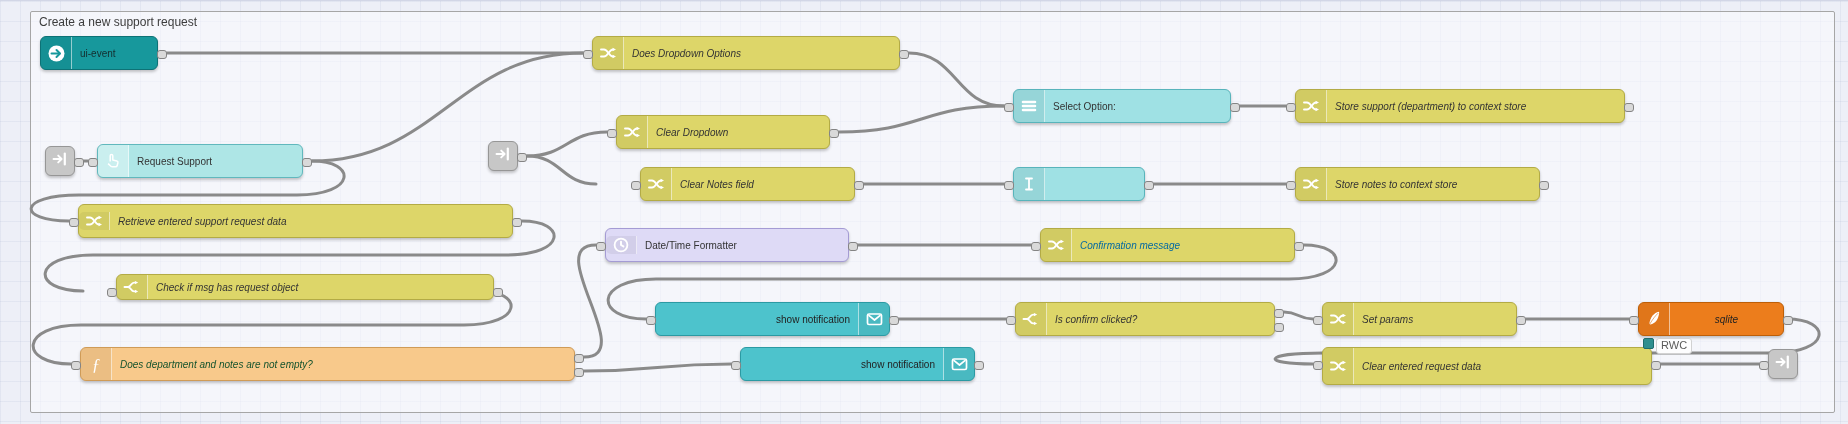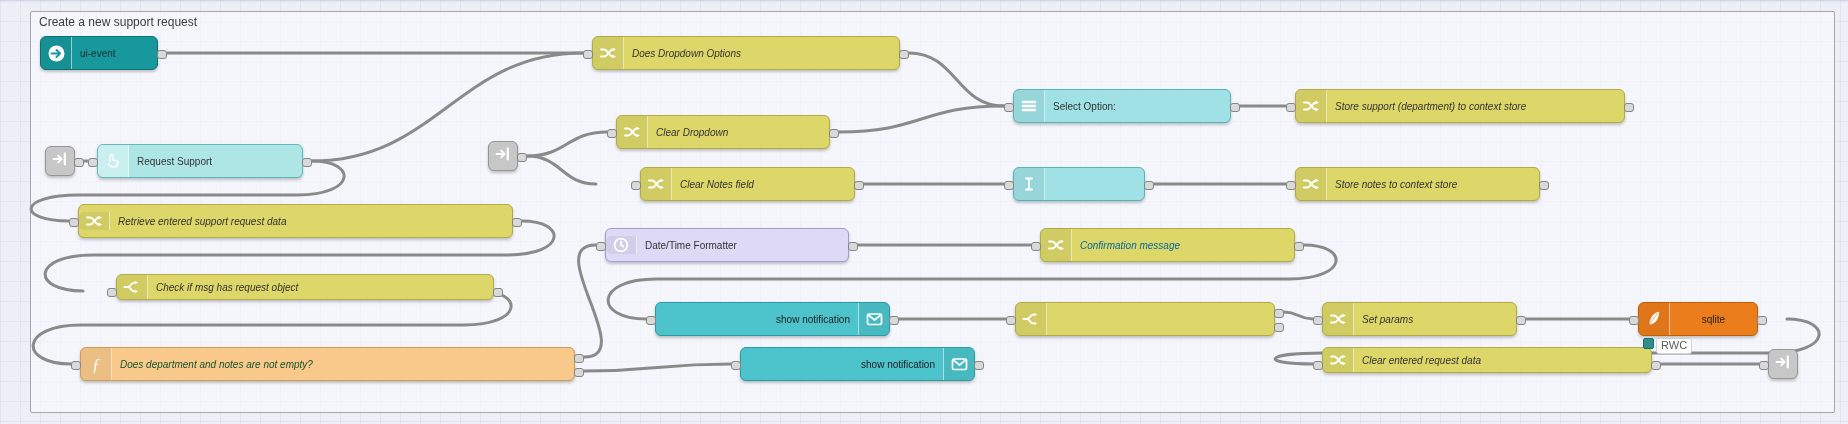--- a/index.html
+++ b/index.html
@@ -249,38 +249,39 @@
         <div class="port" style="right: -10px; top: 12.5px;"></div>
       </div>
       <div class="node" style="left: 1015px; top: 301px; width: 260px; height: 34px; background: rgb(221, 214, 105); border: 1px solid rgb(179, 171, 69);">
         <div class="iconbox left">
           <svg width="18" height="18" viewBox="0 0 18 18">
     <path d="M1.5,9 h3.5 M5,9 C8,9 8,4.6 11,4.6 h1.5 M5,9 C8,9 8,13.4 11,13.4 h1.5" stroke="#fff" stroke-width="1.9" fill="none" stroke-linecap="round" stroke-linejoin="round"></path>
     <path d="M12,2.9 l3.2,1.7 -3.2,1.7 z" fill="#fff"></path>
             <path d="M12,11.7 l3.2,1.7 -3.2,1.7 z" fill="#fff"></path>
           </svg>
         </div>
+        <div class="lbl italic" style="color:#333333">Is confirm clicked?</div>
         <div class="port" style="left: -10px; top: 12.5px;"></div>
         <div class="port" style="right: -10px; top: 5.5px;"></div>
         <div class="port" style="right: -10px; top: 19.5px;"></div>
       </div>
       <div class="node" style="left: 1322px; top: 301px; width: 195px; height: 34px; background: rgb(221, 214, 105); border: 1px solid rgb(179, 171, 69);">
         <div class="iconbox left">
           <svg width="19" height="18" viewBox="0 0 19 18">
     <path d="M2,5.5 h3 c4,0 5,7 9,7" stroke="#fff" stroke-width="1.9" fill="none" stroke-linecap="round" stroke-linejoin="round"></path>
             <path d="M2,12.5 h3 c4,0 5,-7 9,-7" stroke="#fff" stroke-width="1.9" fill="none" stroke-linecap="round" stroke-linejoin="round"></path>
     <path d="M13.6,10.7 l3.4,1.8 -3.4,1.8 z" fill="#fff"></path>
             <path d="M13.6,3.7 l3.4,1.8 -3.4,1.8 z" fill="#fff"></path>
           </svg>
         </div>
         <div class="lbl italic" style="color:#333333">Set params</div>
         <div class="port" style="left: -10px; top: 12.5px;"></div>
         <div class="port" style="right: -10px; top: 12.5px;"></div>
       </div>
-      <div class="node" style="left: 1638px; top: 301px; width: 120px; height: 34px; background: rgb(236, 125, 28); border: 1px solid rgb(189, 95, 8);">
+      <div class="node" style="left: 1638px; top: 301px; width: 146px; height: 34px; background: rgb(236, 125, 28); border: 1px solid rgb(189, 95, 8); font-style: italic;">
         <div class="iconbox left">
           <svg width="18" height="18" viewBox="0 0 18 18">
     <path d="M13.8,1.8 C9.2,2.8 5.2,7 4.4,13.8 L5.2,14.5 C10.8,13.4 13.6,8.6 14.2,2.4 Z" fill="#fff"></path>
     <path d="M4.8,14 C7.5,9.5 10.5,5.5 13.3,3" stroke="rgba(210,110,20,0.65)" stroke-width="0.9" fill="none"></path>
           </svg>
         </div>
         <div class="lbl center" style="color:#222222">sqlite</div>
         <div class="port" style="left: -10px; top: 12.5px;"></div>
         <div class="port" style="right: -10px; top: 12.5px;"></div>
       </div>
@@ -297,21 +298,21 @@
         <div class="lbl right" style="color:#222222">show notification</div>
         <div class="iconbox right">
           <svg width="19" height="18" viewBox="0 0 19 18">
     <rect x="2.5" y="4" width="14" height="10.5" rx="1.5" stroke="#fff" stroke-width="1.7" fill="none"></rect>
     <path d="M3.5,5.2 L9.5,10 L15.5,5.2" stroke="#fff" stroke-width="1.7" fill="none" stroke-linejoin="round"></path>
           </svg>
         </div>
         <div class="port" style="left: -10px; top: 12.5px;"></div>
         <div class="port" style="right: -10px; top: 12.5px;"></div>
       </div>
-      <div class="node" style="left: 1322px; top: 346px; width: 330px; height: 26px; background: rgb(221, 214, 105); border: 1px solid rgb(179, 171, 69);">
+      <div class="node" style="left: 1322px; top: 346px; width: 330px; height: 38px; background: rgb(221, 214, 105); border: 1px solid rgb(179, 171, 69);">
         <div class="iconbox left">
           <svg width="19" height="18" viewBox="0 0 19 18">
     <path d="M2,5.5 h3 c4,0 5,7 9,7" stroke="#fff" stroke-width="1.9" fill="none" stroke-linecap="round" stroke-linejoin="round"></path>
             <path d="M2,12.5 h3 c4,0 5,-7 9,-7" stroke="#fff" stroke-width="1.9" fill="none" stroke-linecap="round" stroke-linejoin="round"></path>
     <path d="M13.6,10.7 l3.4,1.8 -3.4,1.8 z" fill="#fff"></path>
             <path d="M13.6,3.7 l3.4,1.8 -3.4,1.8 z" fill="#fff"></path>
           </svg>
         </div>
         <div class="lbl italic" style="color:#333333">Clear entered request data</div>
         <div class="port" style="left: -10px; top: 12.5px;"></div>

